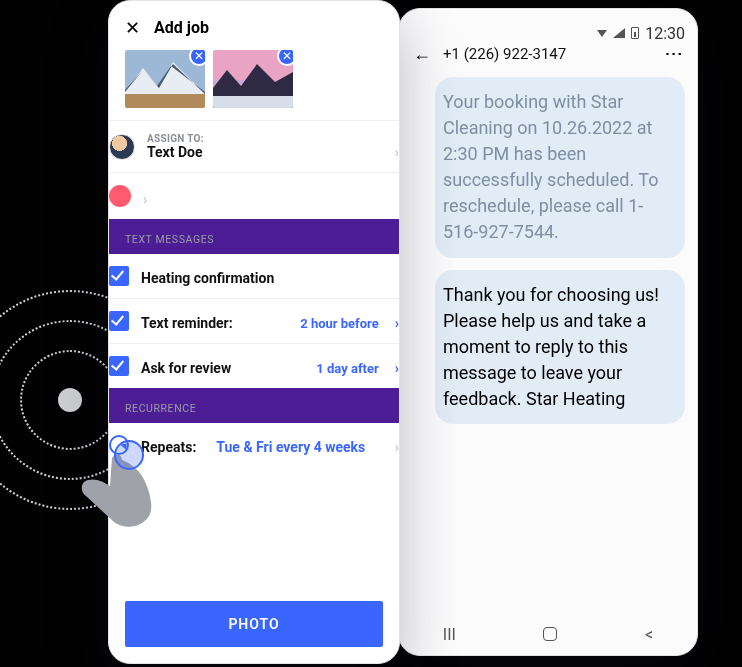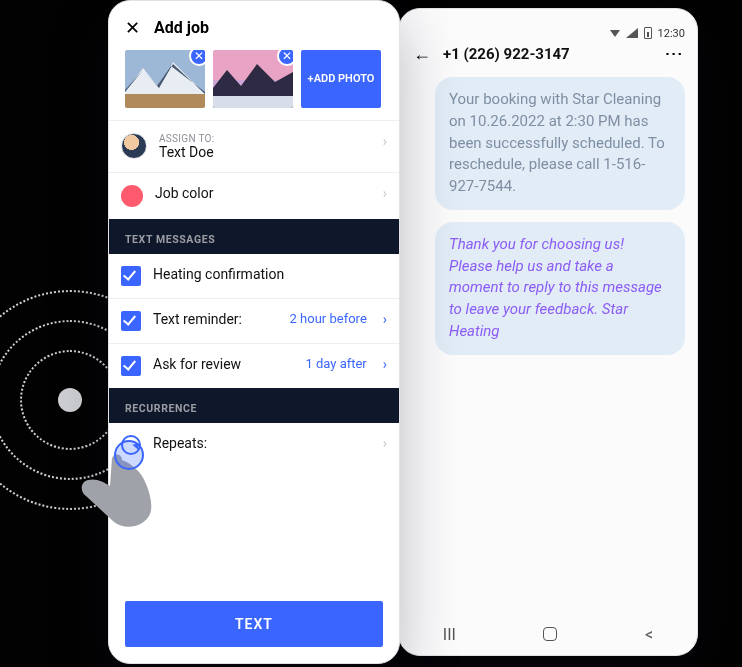--- a/index.html
+++ b/index.html
@@ -13,36 +13,36 @@
   .ring.r3 { width: 100px; height: 100px; left: 60px; top: 60px; }
   .ring.dot { width: 24px; height: 24px; left: 98px; top: 98px; background: #cfd0d3; border: none; }
 
   
   .phone-sms {
     position: absolute; left: 398px; top: 8px; width: 300px; height: 648px;
     background: #fbfbfc; border-radius: 22px; border: 1px solid #e3e3e6;
     box-shadow: 0 18px 60px rgba(20,20,40,.25);
     display: flex; flex-direction: column;
   }
-  .sms-status { height: 28px; display:flex; justify-content:flex-end; align-items:center; gap:6px; padding: 20px 12px 0; font-size:11px; color:#333; }
+  .sms-status { height: 28px; display:flex; justify-content:flex-end; align-items:center; gap:6px; padding: 20px 12px 0; font-size:16px; color:#333; }
   .tri-down { width:0;height:0;border-left:5px solid transparent;border-right:5px solid transparent;border-bottom:7px solid #555; transform: rotate(180deg); }
   .sig { width:12px; height:10px; position:relative; }
   .sig::before { content:""; position:absolute; left:0; bottom:0; border-style:solid; border-width:0 0 10px 12px; border-color:transparent transparent #555 transparent; }
   .batt { width:8px; height:12px; border:1px solid #555; border-radius:1px; position:relative; }
   .batt::after { content:""; position:absolute; left:2px; right:2px; bottom:1px; top:4px; background:#555; }
   .sms-header { display:flex; align-items:center; padding: 8px 14px 10px; gap:12px; }
   .arrow-back { font-size:18px; line-height:1; }
-  .sms-title { font-weight:700; font-size:15px; flex:1; color:#111; }
+  .sms-title { font-weight:400; font-size:15px; flex:1; color:#111; }
   .more-dots { font-size:18px; line-height:1; transform: rotate(90deg); }
   .sms-body { flex:1; overflow:hidden; padding: 4px 12px 0; display:flex; flex-direction:column; gap:12px; }
   .bubble {
     align-self:flex-end; max-width: 250px; background:#e2ecf7; color:#7e8fa3;
-    border-radius: 18px; padding: 12px 14px; font-size:15px; line-height:1.45;
-  }
-  .bubble.b3 { color:#8b5cf6;font-style:italic; }
+    border-radius: 18px; padding: 12px 8px; font-size:18px; line-height:1.45;
+  }
+  .bubble.b3 { color:#000000; }
   .sms-nav { height:42px; display:flex; justify-content:space-around; align-items:center; color:#555; }
   .nav-sq { width:14px; height:14px; border:1.5px solid #555; border-radius:4px; }
   .nav-lt { font-size:16px; }
 
   
   .phone-job {
     position: absolute; left: 108px; top: 0; width: 292px; height: 664px;
     background:#fff; border-radius: 22px; border:1px solid #e3e3e6;
     box-shadow: 0 20px 60px rgba(20,20,40,.28);
     display:flex; flex-direction:column;
@@ -60,29 +60,29 @@
     border:2px solid #fff;
   }
   .add-photo {
     width:80px; height:58px; background:#3a66ff; color:#fff; border-radius:2px;
     display:flex; align-items:center; justify-content:center; text-align:center;
     font-size:11px; font-weight:600; line-height:1.2;
   }
 
   .sep { height:1px; background:#eceef1; margin:0; }
 
-  .row { display:flex; align-items:flex-start; padding:12px 12px; gap:12px; }
+  .row { display:flex; align-items:flex-end; padding:12px 0; gap:12px;font-weight:bold; }
   .row .content { flex:1; min-width:0; }
   .row .chev { color:#c5c8ce; font-size:14px; }
   .label-sm { font-size:10px; color:#8c8f97; letter-spacing:.3px; }
   .val { font-size:14px; color:#111; }
   .avatar { width:26px; height:26px; border-radius:50%; background: radial-gradient(circle at 40% 35%, #f0c9a0 0 35%, #2b3a55 36% 100%); border:1px solid #e2e2e6; }
   .color-dot { width:22px; height:22px; border-radius:50%; background:#ff5a6e; }
 
-  .section-head { padding:14px 16px 8px; font-size:10.5px; color:#9a9da4; letter-spacing:.6px; font-weight:700; background:#0f172a; }
+  .section-head { padding:14px 16px 8px; font-size:10.5px; color:#9a9da4; letter-spacing:.6px; font-weight:400; background:#4c1d95; }
 
   .chk { width:20px; height:20px; background:#3a66ff; border-radius:2px; position:relative; flex:0 0 20px; }
   .chk::after { content:""; position:absolute; left:5px; top:2px; width:5px; height:10px; border:solid #fff; border-width:0 2px 2px 0; transform:rotate(40deg); }
   .opt-text { font-size:14px; color:#111; flex:1; }
   .opt-link { font-size:13px; color:#3a66ff; margin-right:4px;margin-left:20px; }
 
   .repeat-icon { width:20px; height:20px; border:2px solid #3a66ff; border-radius:50%; position:relative; flex:0 0 20px; }
   .repeat-icon::after { content:""; position:absolute; right:-2px; top:6px; width:0;height:0; border-left:4px solid transparent; border-right:4px solid transparent; border-bottom:5px solid #3a66ff; transform:rotate(40deg); }
 
   .save-btn { margin:16px; height:46px; background:#3a66ff; color:#fff; font-weight:600; letter-spacing:1px; display:flex; align-items:center; justify-content:center; font-size:14px; border-radius:2px; }
@@ -147,39 +147,37 @@
     </div>
     <div class="thumb">
       <svg viewBox="0 0 80 58" preserveAspectRatio="none">
         <rect width="80" height="30" fill="#e9a3c4"></rect>
         <rect y="30" width="80" height="28" fill="#cfa7d6"></rect>
         <polygon points="0,38 14,20 28,36 44,14 62,32 80,22 80,58 0,58" fill="#2f2a44"></polygon>
         <rect y="46" width="80" height="12" fill="#d7dee9"></rect>
       </svg>
       <span class="del">✕</span>
     </div>
-    <div class="add-photo">+ADD PHOTO</div>
   </div>
 
   <div class="sep"></div>
 
   <div class="row">
     <div class="avatar"></div>
     <div class="content">
       <div class="label-sm">ASSIGN TO:</div>
       <div class="val">Text Doe</div>
     </div>
     <span class="chev">›</span>
   </div>
 
   <div class="sep"></div>
 
   <div class="row">
     <div class="color-dot"></div>
-    <div class="content val">Job color</div>
     <span class="chev">›</span>
   </div>
 
   <div class="section-head">TEXT MESSAGES</div>
 
   <div class="row">
     <span class="chk"></span>
     <span class="opt-text">Heating confirmation</span>
   </div>
   <div class="sep"></div>
@@ -198,27 +196,28 @@
     <span class="opt-link">1 day after</span>
     <span class="chev" style="color:#3a66ff">›</span>
   </div>
 
   <div class="section-head">RECURRENCE</div>
 
   <div class="row">
     <span class="repeat-icon"></span>
     <div class="content" style="display:flex; gap:20px; font-size:14px;">
       <span style="color:#111">Repeats:</span>
+      <span style="color:#3a66ff">Tue &amp; Fri every 4 weeks</span>
     </div>
     <span class="chev">›</span>
   </div>
 
   <div style="flex:1"></div>
 
-  <div class="save-btn">TEXT</div>
+  <div class="save-btn">PHOTO</div>
 </div>
 
 <div class="hand">
   <svg viewBox="0 0 110 110">
     <path d="M70 18 C70 12 63 10 60 16 L58 44 C52 40 44 36 36 38 C28 40 28 50 34 54 L62 80 C72 88 92 86 98 72 C102 62 96 44 90 34 C86 27 76 20 70 18 Z" fill="#9fa2a8"></path>
   </svg>
   <div class="hl"></div>
 </div>
 
 </body></html>

